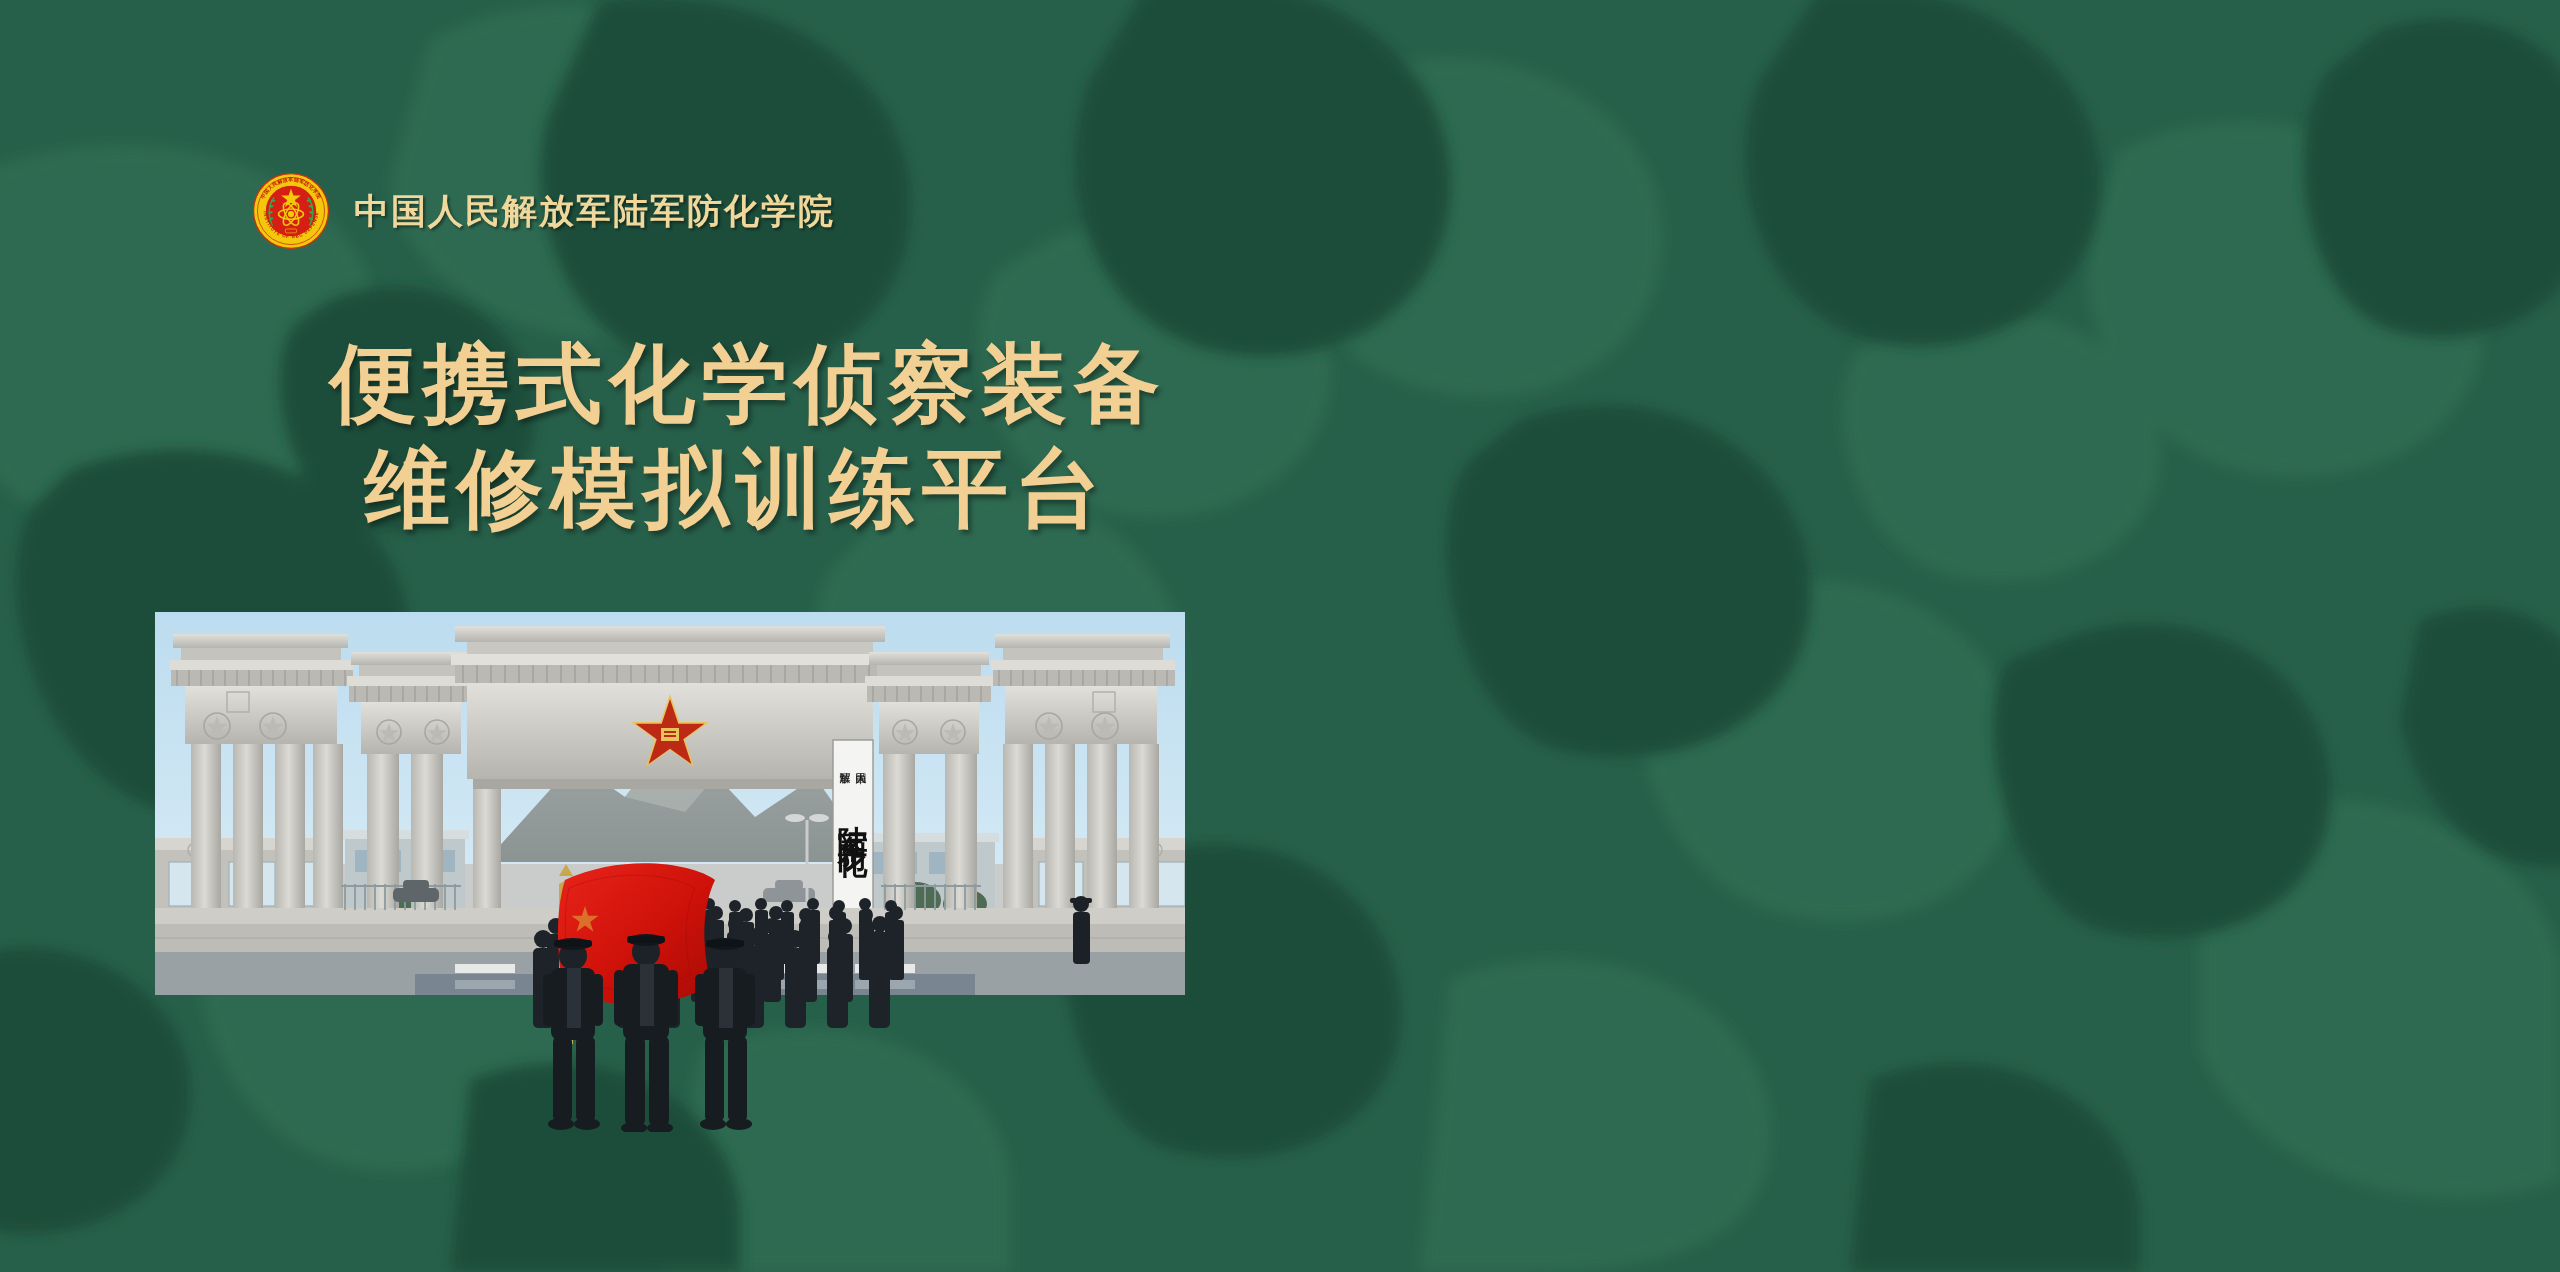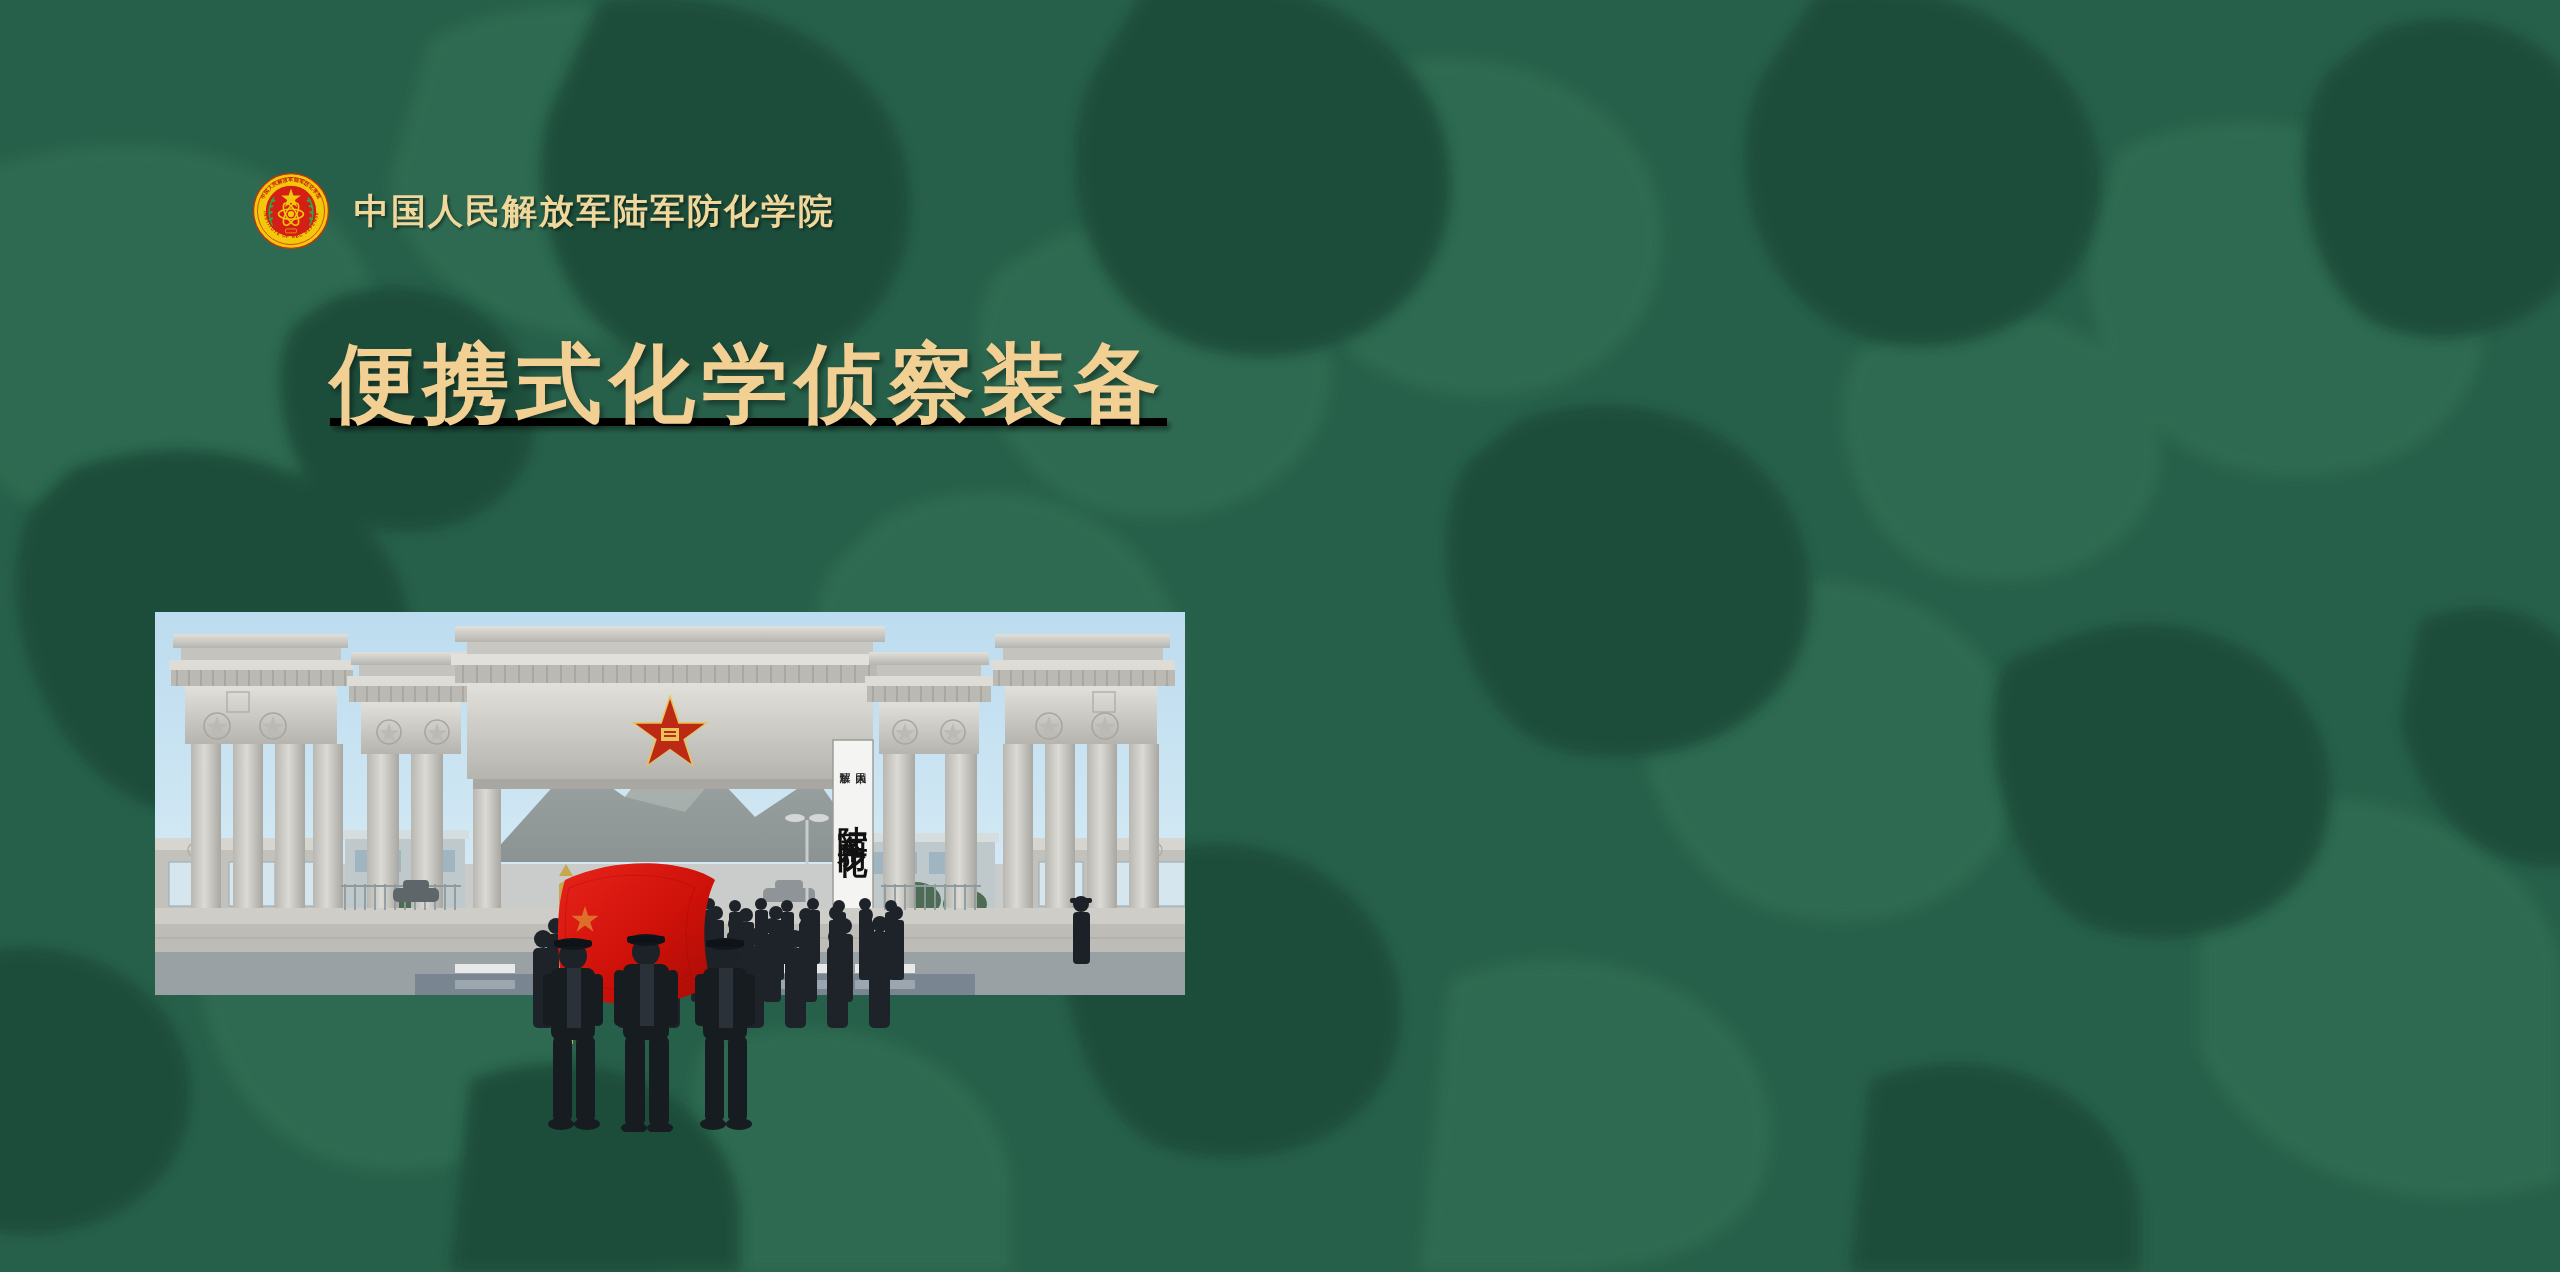--- a/index.html
+++ b/index.html
@@ -14,21 +14,21 @@
 
   
   .brand-row{position:absolute;left:252px;top:172px;display:flex;align-items:center;gap:24px;z-index:5;}
   .emblem{width:78px;height:78px;flex:0 0 78px;}
   .brand-name{
     font-size:35px;font-weight:700;letter-spacing:2px;color:#F0D79B;
     text-shadow:2px 2px 3px rgba(0,0,0,.45);white-space:nowrap;line-height:1;
   }
 
   
-  .hero-title{position:absolute;left:330px;top:332px;z-index:5;text-decoration:underline;}
+  .hero-title{position:absolute;left:330px;top:332px;z-index:5;}
   .hero-line{
     font-size:86px;font-weight:700;color:#F2CF92;line-height:1.22;
     letter-spacing:7px;white-space:nowrap;
     text-shadow:3px 4px 5px rgba(0,0,0,.38);
   }
   .hero-line.l2{padding-left:34px;}
 
   
   .photo{position:absolute;left:155px;top:612px;width:1030px;height:520px;z-index:4;}
   .photo svg{display:block;width:1030px;height:520px;}
@@ -126,20 +126,21 @@
 
       <rect x="43" y="73" width="14" height="5" rx="1.2" fill="#D51F15" stroke="#F3C70B" stroke-width="0.8"></rect>
     </svg>
   </span>
 
   <span class="brand-name">中国人民解放军陆军防化学院</span>
 </div>
 
 <div class="hero-title">
   <div class="hero-line l1">便携式化学侦察装备</div>
+  <div class="hero-line l2">维修模拟训练平台</div>
 </div>
 
 <div class="photo">
   <svg viewBox="0 0 1030 520" xmlns="http://www.w3.org/2000/svg">
     <defs>
       <clipPath id="gateClip">
           <rect x="0" y="0" width="1030" height="383"></rect>
         </clipPath>
       <linearGradient id="sky" x1="0" y1="0" x2="0" y2="1">
         <stop offset="0%" stop-color="#BCDCEF"></stop>

